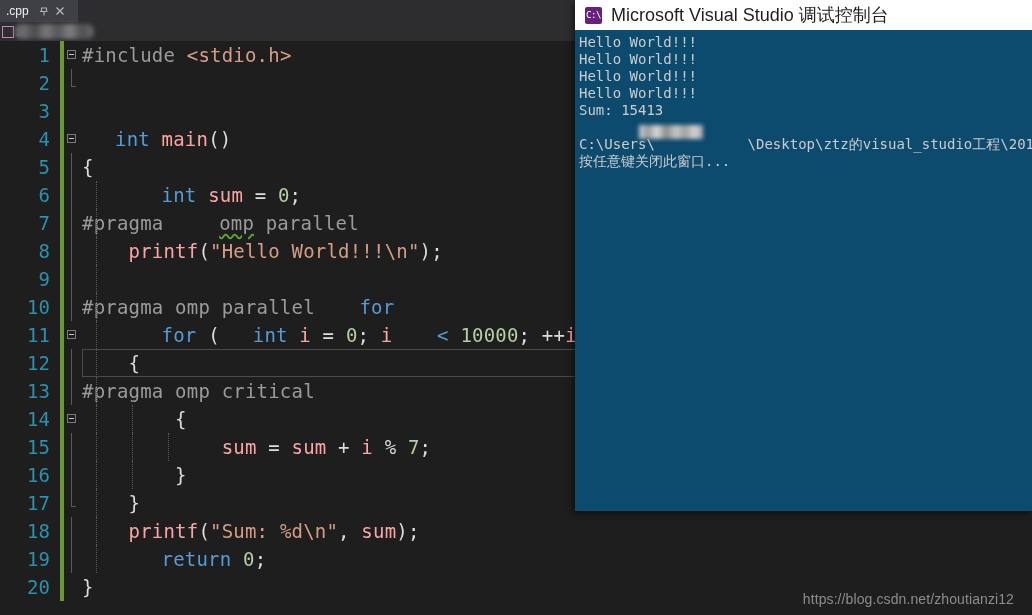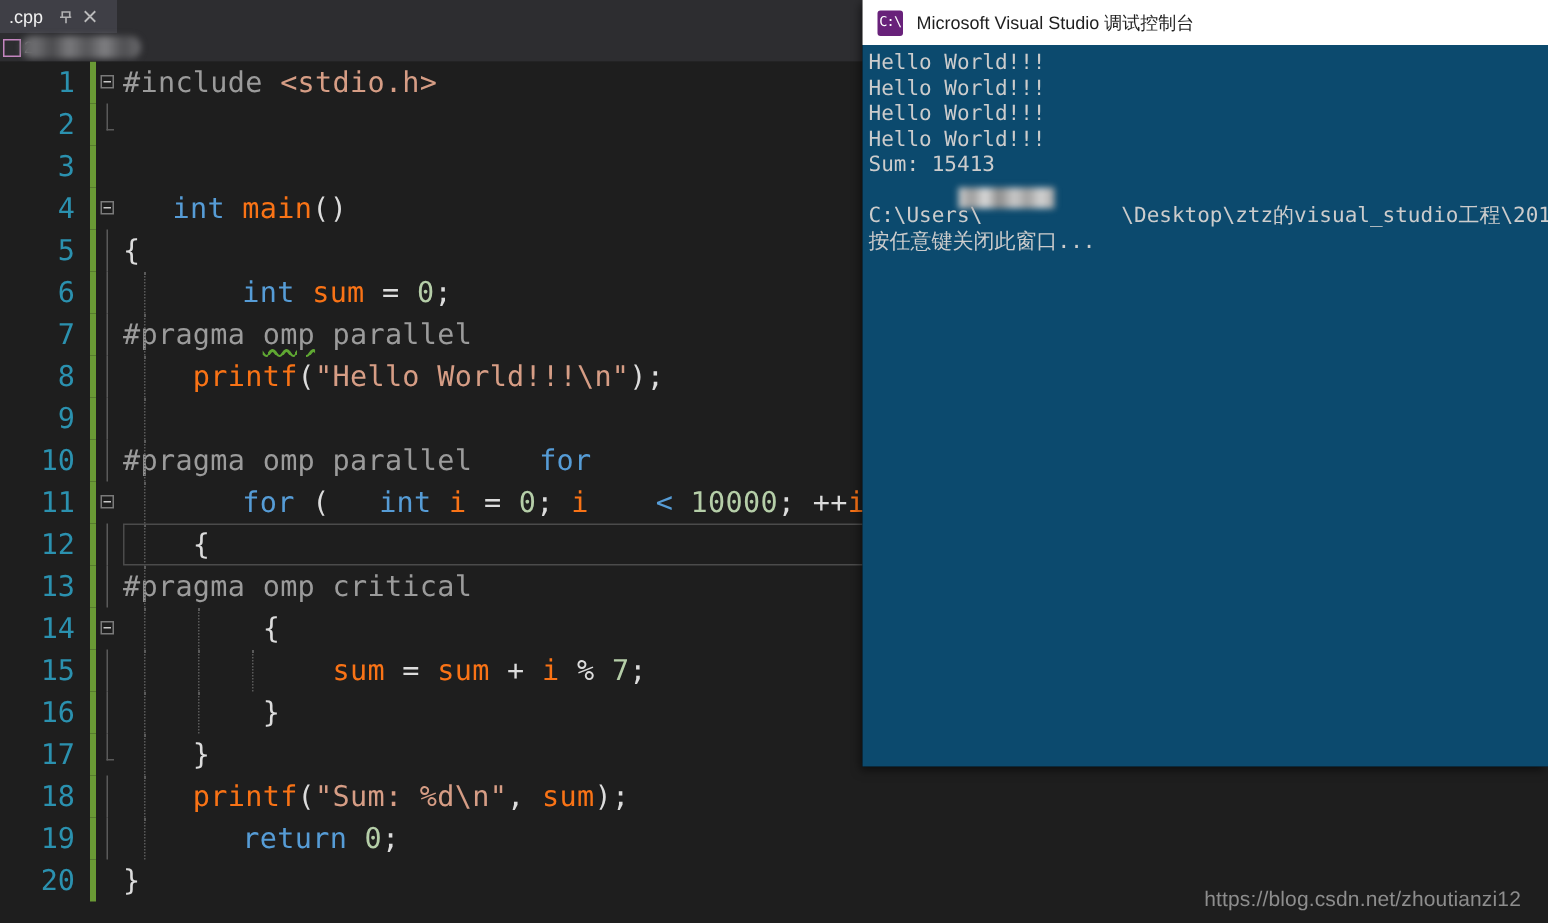--- a/index.html
+++ b/index.html
@@ -183,25 +183,26 @@
     width: 1px;
     height: 28px;
     border-left: 1px dotted #5a5a5a;
   }
 
   
   .kw   { color: #569cd6; margin-left: 33px; }
   .str  { color: #d69d85; }
   .num  { color: #b5cea8; }
   .pre  { color: #9b9b9b; }
-  .id   { color: #f97316; }
+  .id   { color: #fca5a5; }
   .punc { color: #dcdcdc; }
   .squiggle {
     text-decoration: underline wavy #5fa832;
     text-underline-offset: 3px;
+    margin-left: 44px;
   }
 
   
   .current-line {
     position: absolute;
     left: 82px; top: 0;
     width: 494px; height: 28px;
     border: 1px solid #4b4b4b;
     box-sizing: border-box;
     pointer-events: none;
@@ -237,21 +238,21 @@
   }
   #console-icon span {
     color: #fff;
     font-size: 9px;
     font-family: "DejaVu Sans Mono", monospace;
     line-height: 1;
     letter-spacing: -0.5px;
   }
   #console-title-text {
     color: #1f1f1f;
-    font-size: 12px;
+    font-size: 18px;
     font-family: "Liberation Sans", sans-serif;
     white-space: nowrap;
   }
   #console-body {
     height: 481px;
     background: #0c4a6e;
     padding: 4px 0 0 4px;
     box-sizing: border-box;
     overflow: hidden;
   }

